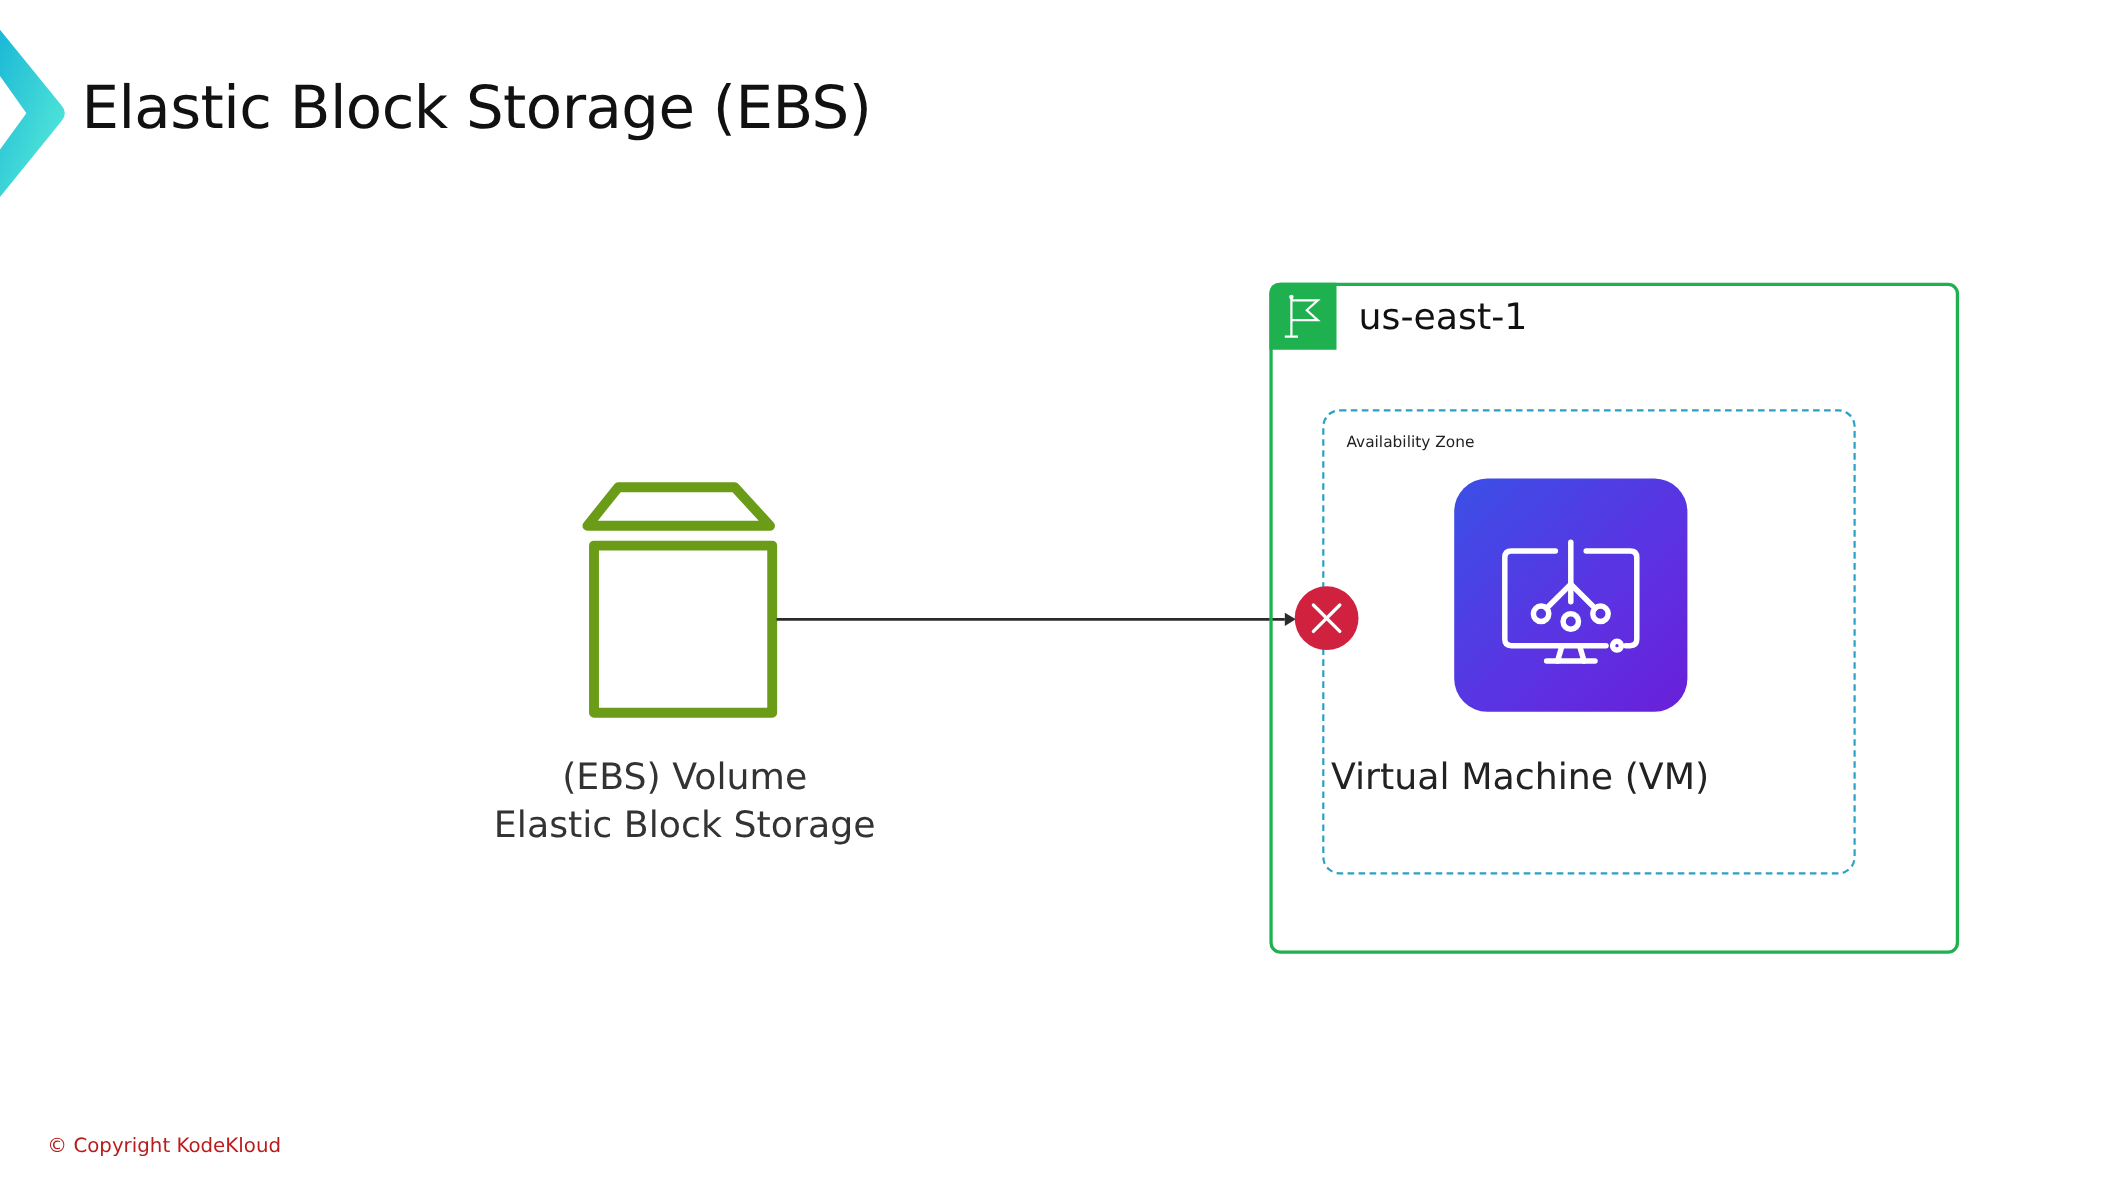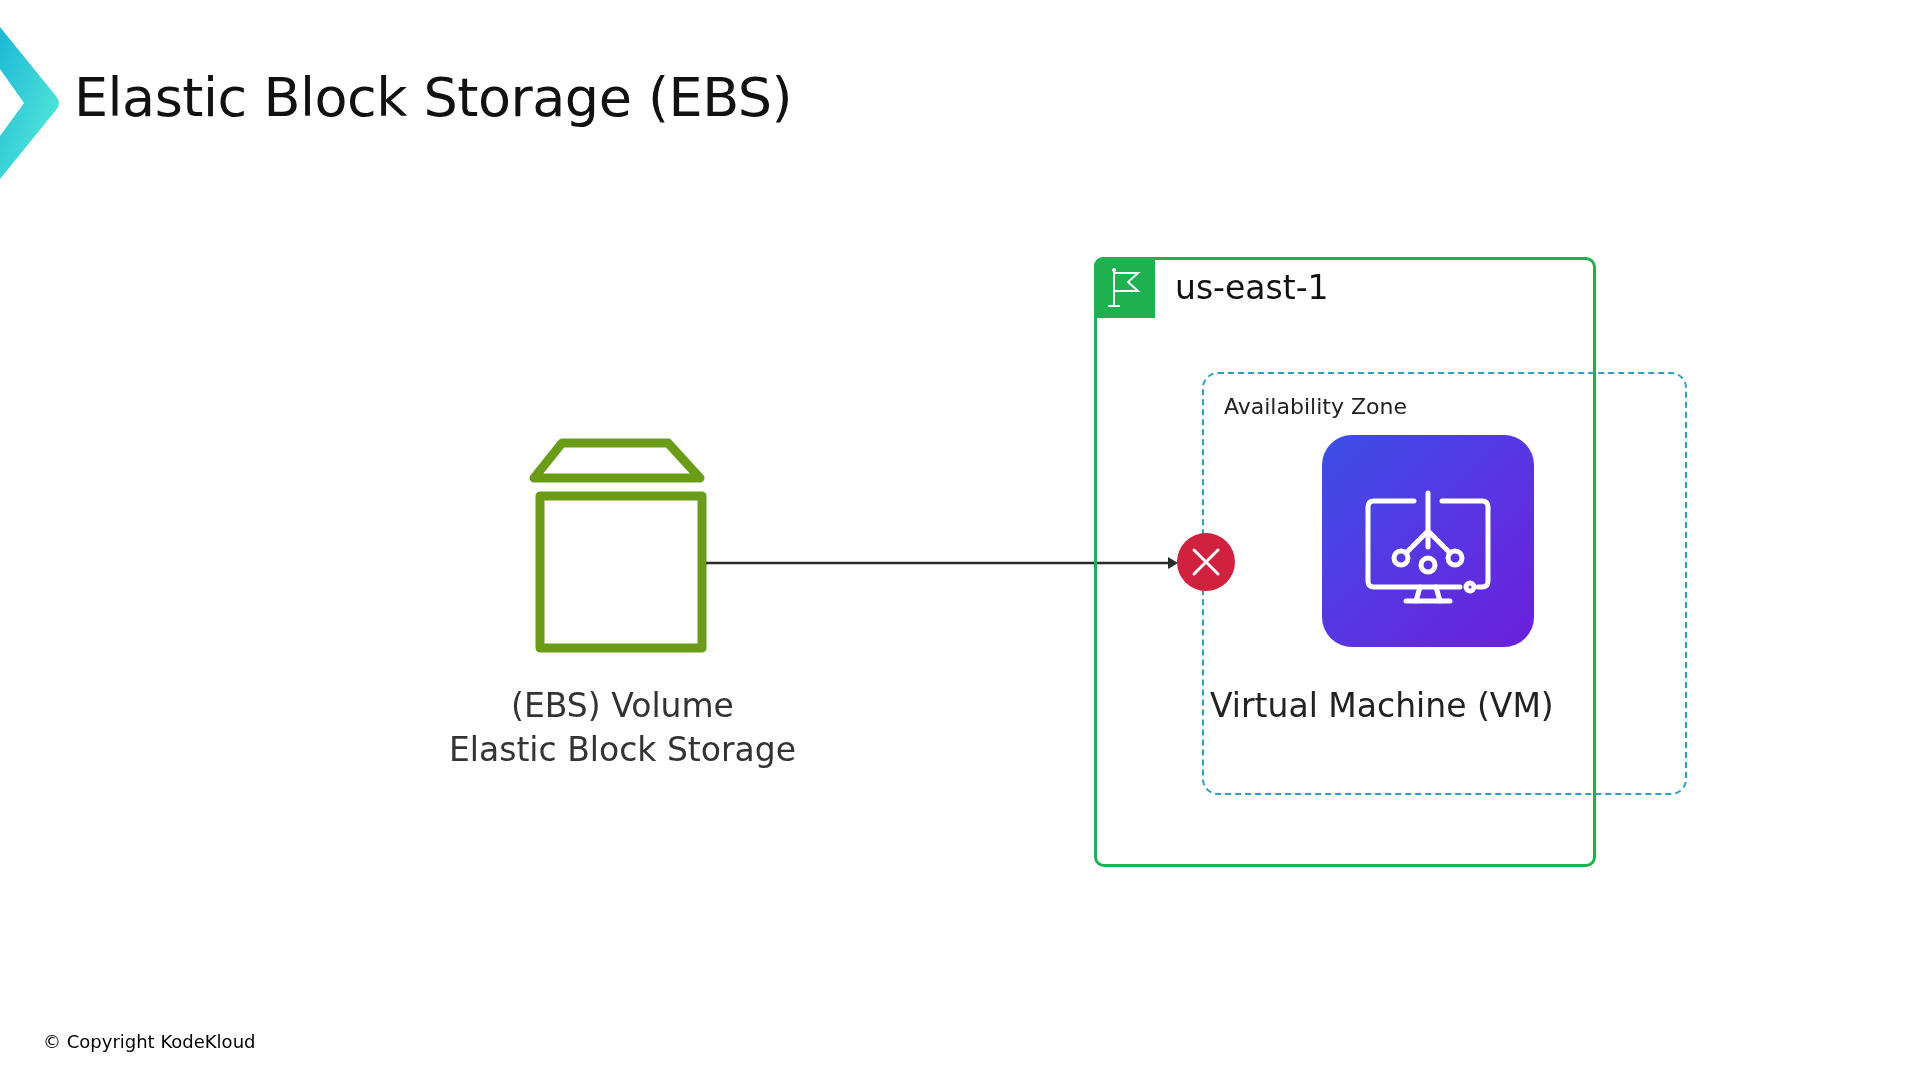--- a/index.html
+++ b/index.html
@@ -4,36 +4,36 @@
 <style>
   html, body { margin:0; padding:0; background:#ffffff; }
   body { width:1920px; height:1080px; position:relative; overflow:hidden;
          font-family:"DejaVu Sans", "Liberation Sans", sans-serif; color:#1a1a1a; }
   .chevron { position:absolute; left:0; top:0; }
   .title { position:absolute; left:74px; top:66px; font-size:54px; font-weight:400;
            color:#111; letter-spacing:-0.5px; white-space:nowrap;text-align:center; }
   .diagram { position:absolute; left:0; top:0; }
   .ebs-label { position:absolute; left:420px; top:684px; width:405px; text-align:center;
                font-size:33px; line-height:44px; color:#333; }
-  .region { position:absolute; left:1094px; top:257px; width:502px; height:610px;
+  .region { position:absolute; left:1154px; top:257px; width:627px; height:610px;
             border:3px solid #1fb14f; border-radius:10px; box-sizing:border-box; }
   .region-flag { position:absolute; left:-3px; top:-3px; width:61px; height:61px;
                  background:#1fb14f; border-top-left-radius:9px; }
   .region-label { position:absolute; left:78px; top:8px; font-size:33px; color:#111; }
   .az { position:absolute; left:1202px; top:372px; width:485px; height:423px;
         border:2.5px dashed #2aa0c4; border-radius:16px; box-sizing:border-box; }
-  .az-label { position:absolute; left:20px; top:20px; font-size:22px; color:#222; }
+  .az-label { position:absolute; left:20px; top:20px; font-size:14px; color:#222; }
   .vm-icon { position:absolute; left:1322px; top:435px; width:212px; height:212px;
              border-radius:30px;
              background:linear-gradient(135deg,#3b4fe6 0%,#5a34e2 55%,#6a1fd9 100%); }
   .vm-label { position:absolute; left:1210px; top:686px; width:470px; text-align:left;
               font-size:33px; color:#222; }
   .error-badge { position:absolute; left:1177px; top:533px; width:58px; height:58px;
                  border-radius:50%; background:#d0213f; cursor:pointer; }
-  .footer { position:absolute; left:43px; top:1031px; font-size:18px; color:#000000; }
+  .footer { position:absolute; left:43px; top:1031px; font-size:18px; color:#b91c1c; }
 </style>
 </head>
 <body>
 
 <svg class="chevron" width="80" height="190" viewBox="0 0 80 190">
   <defs>
     <linearGradient id="chevGrad" x1="0" y1="0" x2="1" y2="1">
       <stop offset="0" stop-color="#1bb8d6"></stop>
       <stop offset="1" stop-color="#5cefd9"></stop>
     </linearGradient>

